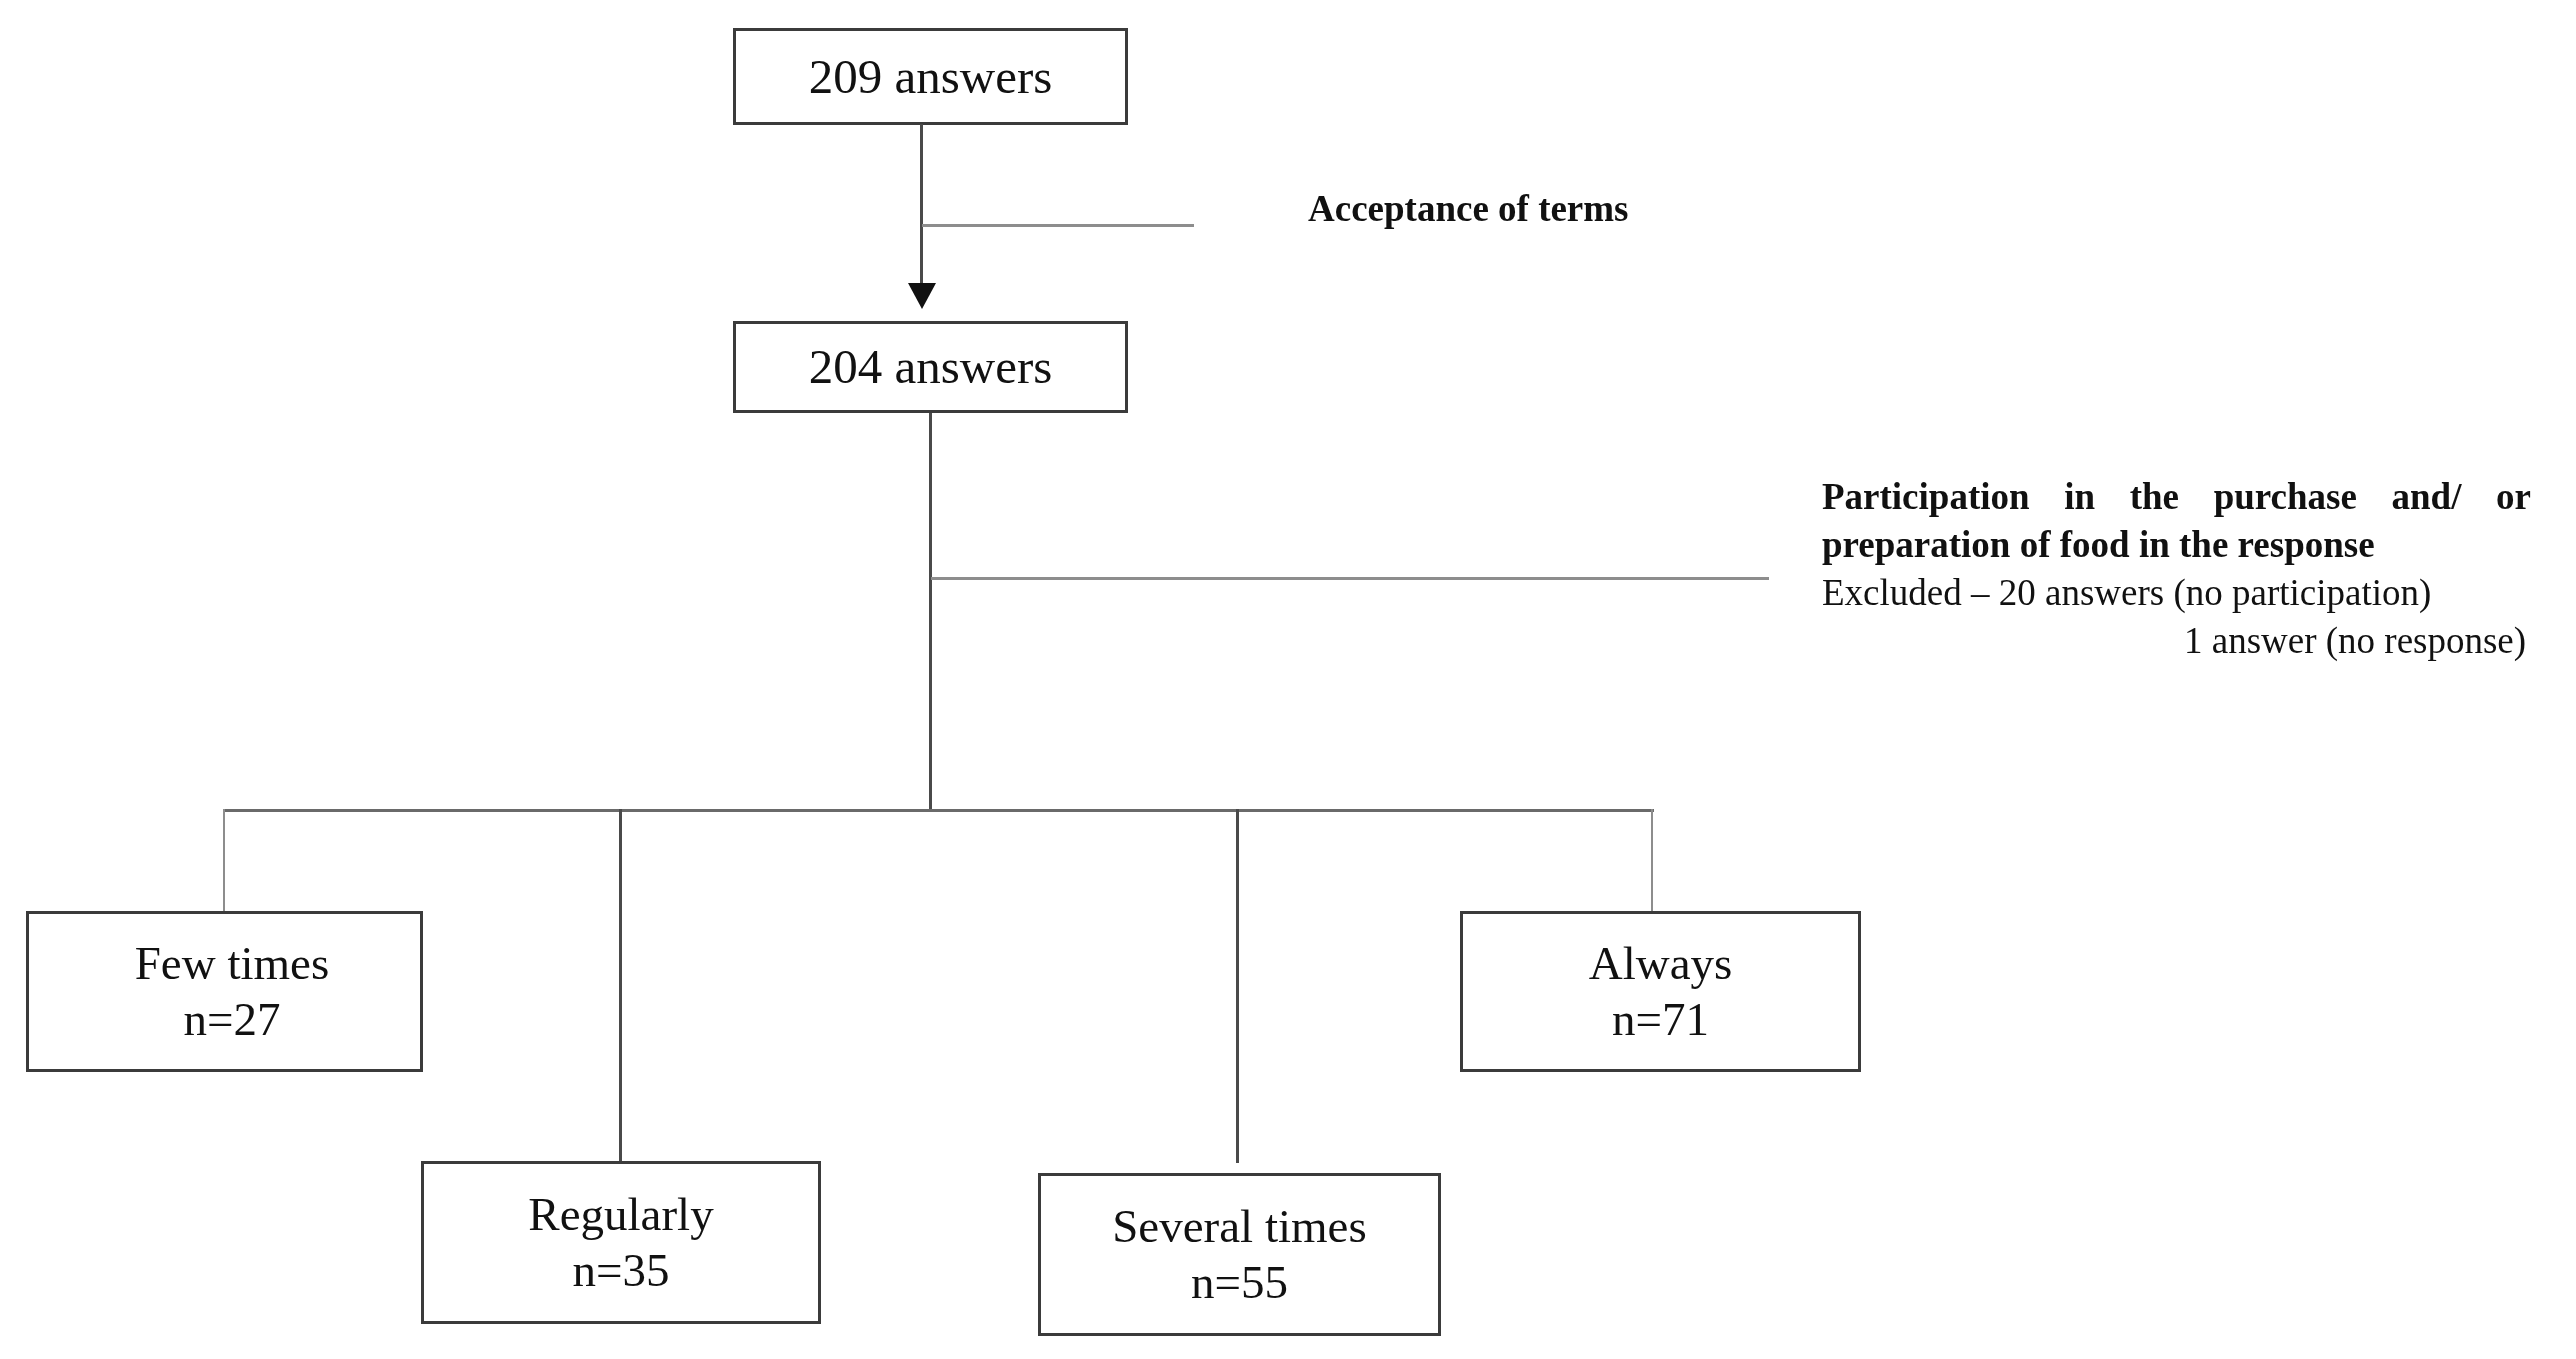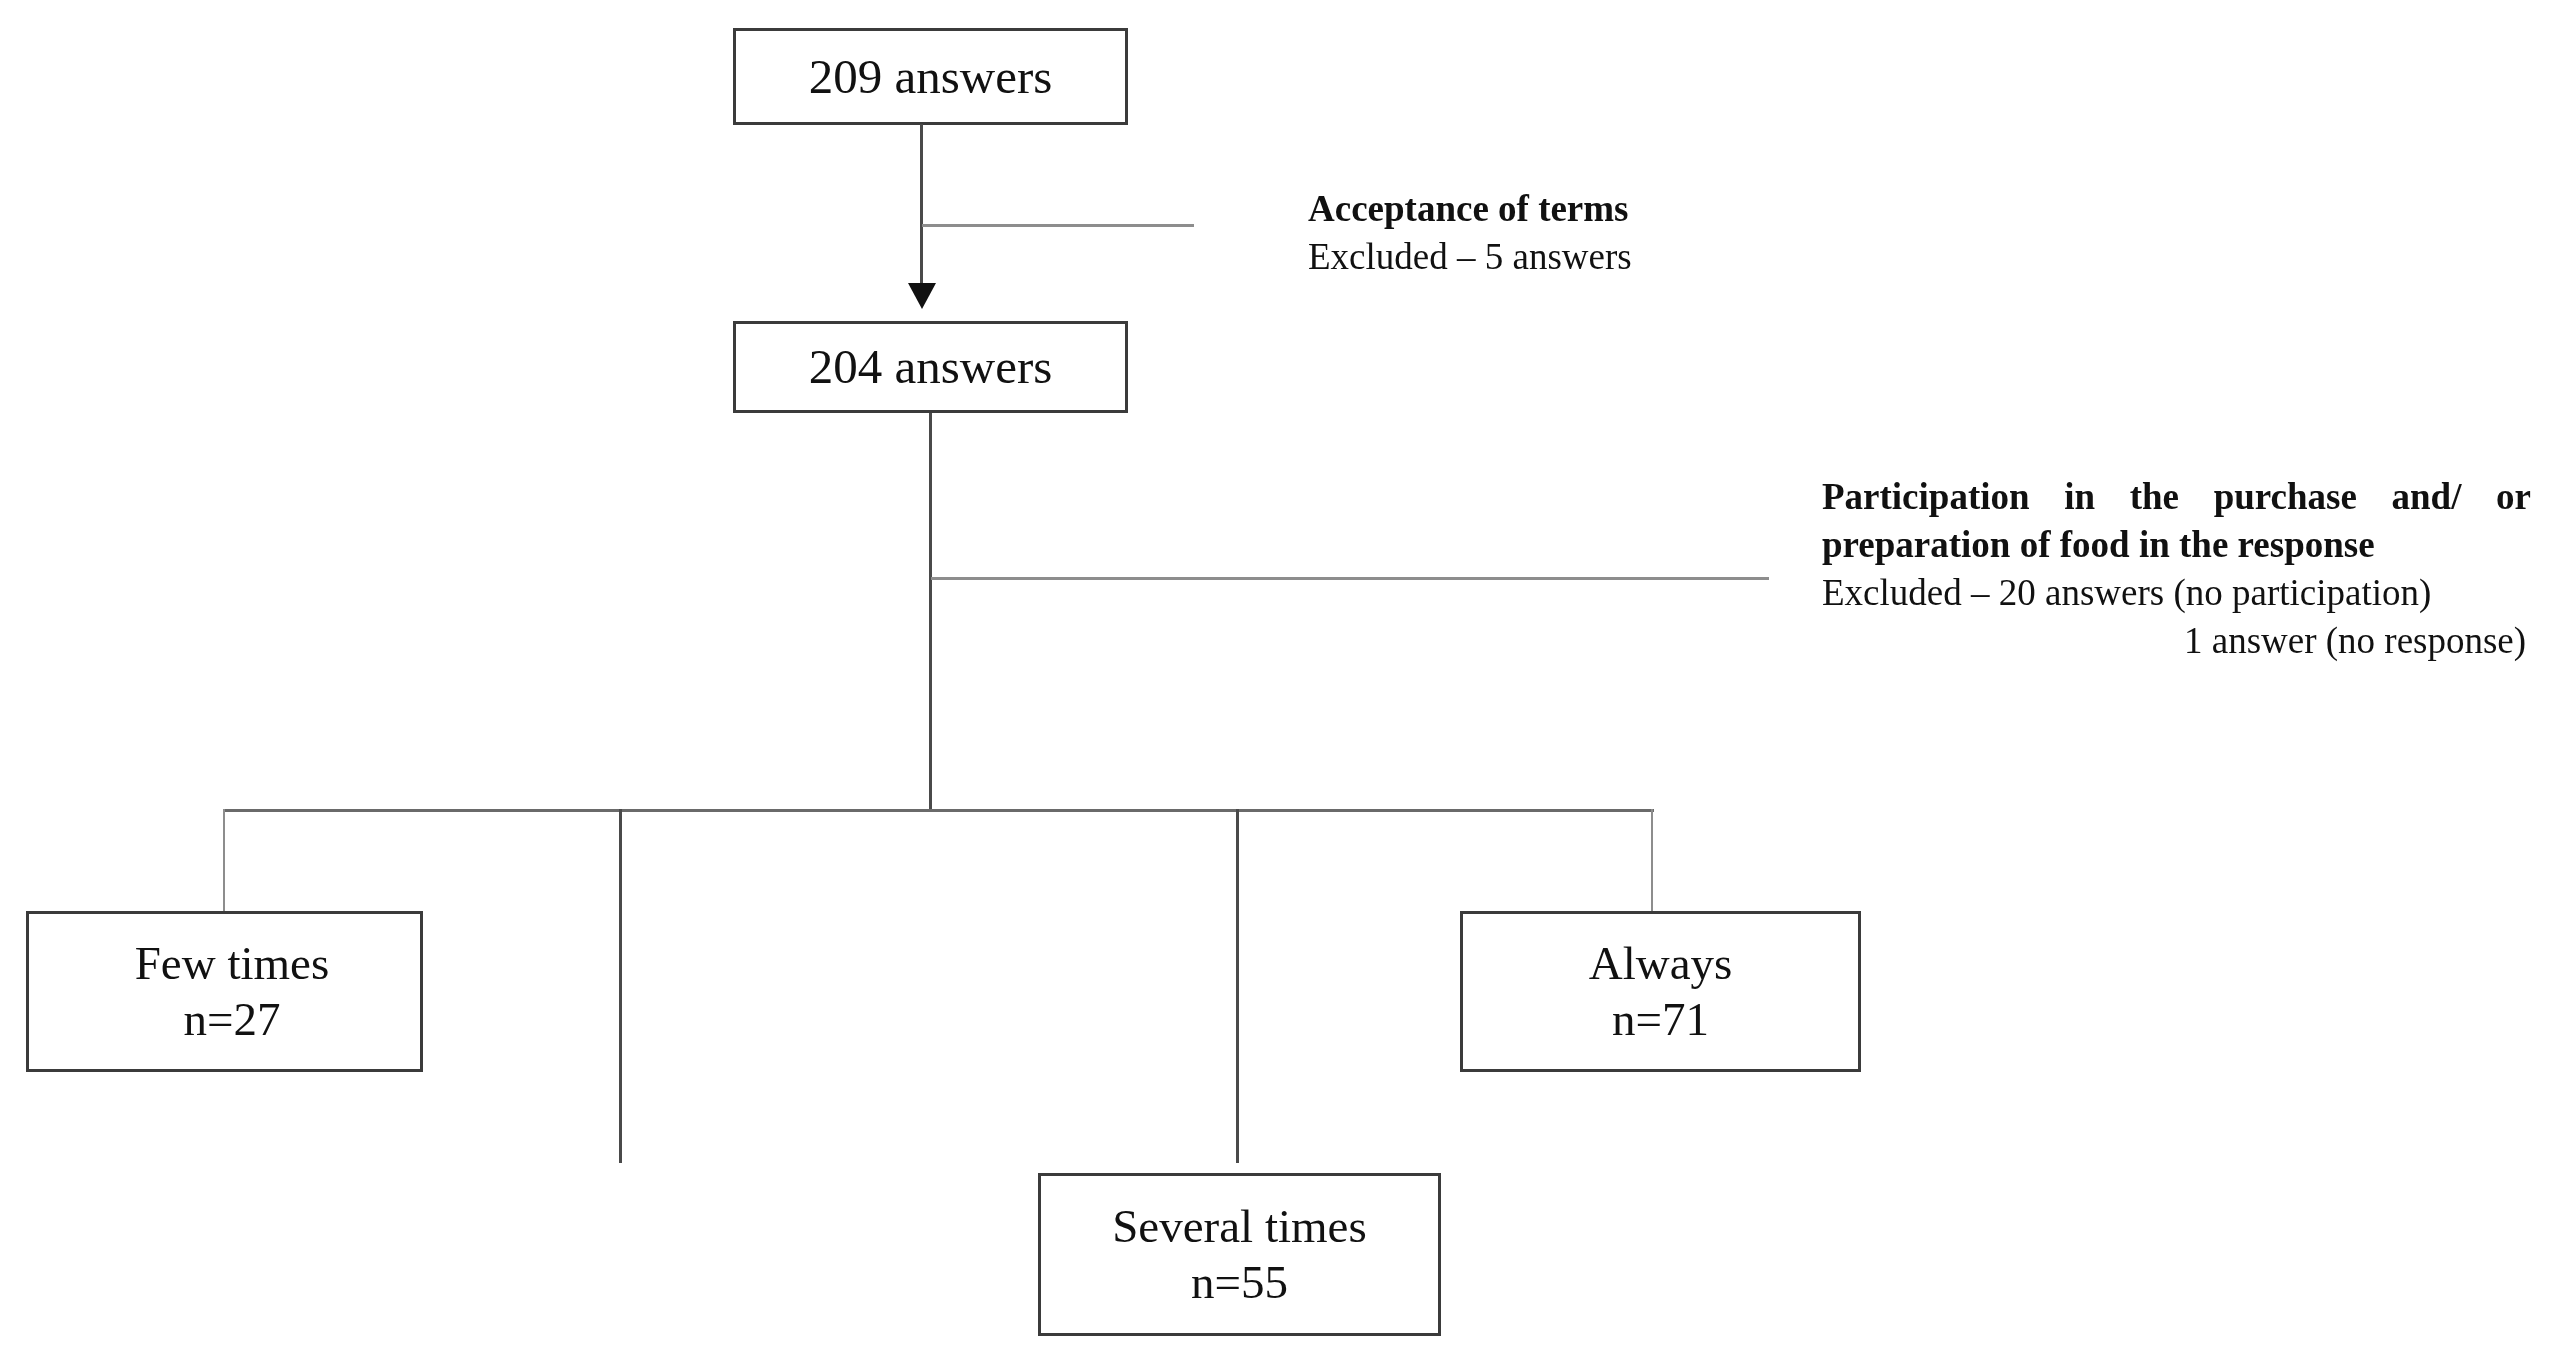--- a/index.html
+++ b/index.html
@@ -120,21 +120,20 @@
     <span class="line1">209 answers</span>
   </div>
 
   <div class="vline" style="left:920px; top:124px; height:159px;"></div>
   <div class="arrowhead" style="left:908px; top:283px;"></div>
 
   <div class="hline" style="left:922px; top:224px; width:272px;"></div>
 
   <div class="annotation ann-terms">
     <span class="head">Acceptance of terms</span>
-    <span class="sub">Excluded – 5 answers</span>
   </div>
 
   <div class="node node-second">
     <span class="line1">204 answers</span>
   </div>
 
   <div class="vline" style="left:929px; top:413px; height:398px;"></div>
 
   <div class="hline" style="left:931px; top:577px; width:838px;"></div>
 
@@ -155,20 +154,24 @@
   <div class="node node-few">
     <span class="line1">Few times</span>
     <span class="line2">n=27</span>
   </div>
 
   <div class="node node-alw">
     <span class="line1">Always</span>
     <span class="line2">n=71</span>
   </div>
 
+  <div class="node node-reg">
+    <span class="line1">Regularly</span>
+    <span class="line2">n=35</span>
+  </div>
 
   <div class="node node-sev">
     <span class="line1">Several times</span>
     <span class="line2">n=55</span>
   </div>
 
 </div>
 
 
 </body></html>

